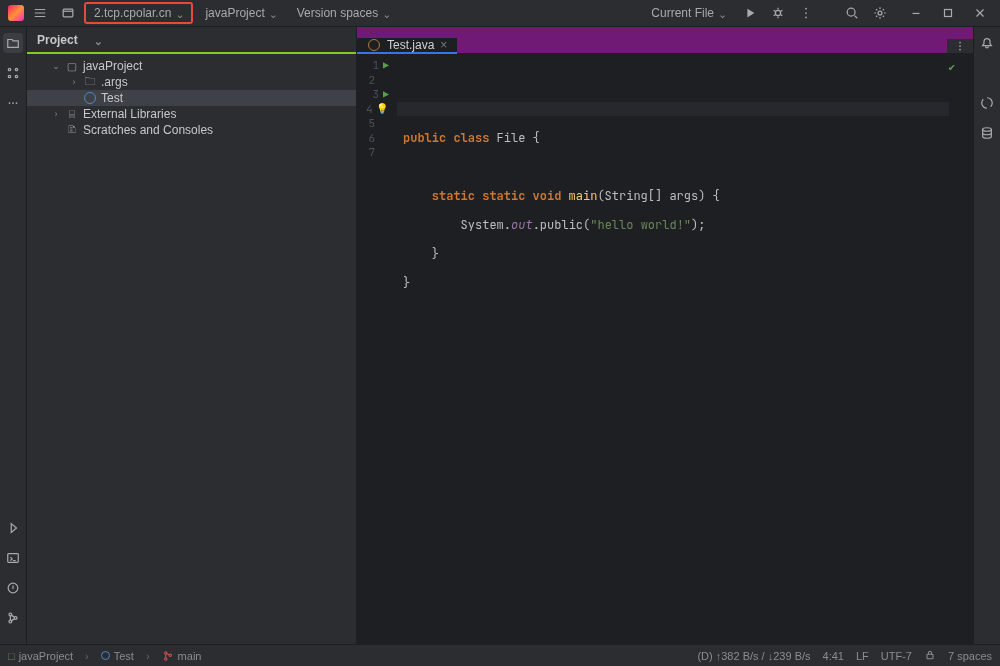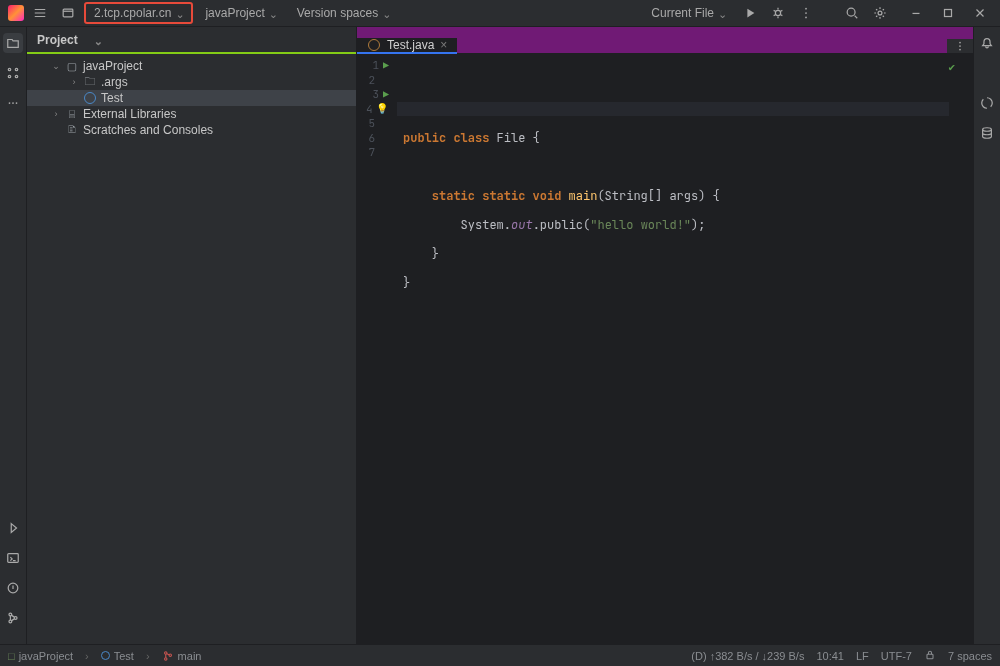--- a/index.html
+++ b/index.html
@@ -458,21 +458,21 @@
     <svg class="small-ico" viewBox="0 0 16 16" style="stroke:#c75450;fill:none;stroke-width:1.5">
         <circle cx="5" cy="4" r="1.6"></circle>
         <circle cx="5" cy="12" r="1.6"></circle>
         <circle cx="11" cy="7" r="1.6"></circle>
         <path d="M5 5.6v4.8M6.4 5l3 1.2"></path>
       </svg>
     <span>main</span>
   </div>
   <div class="status-right">
     <span>(D) ↑382 B/s / ↓239 B/s</span>
-    <span>10:41</span>
+    <span>4:41</span>
     <span>LF</span>
     <span>UTF-7</span>
     <span>
       <svg class="small-ico" viewBox="0 0 16 16" style="stroke:#8a8d91;fill:none;stroke-width:1.4">
           <rect x="4" y="7" width="8" height="6" rx="1"></rect>
           <path d="M6 7V5a2 2 0 014 0v2"></path>
         </svg>
     </span>
     <span>7 spaces</span>
   </div>

